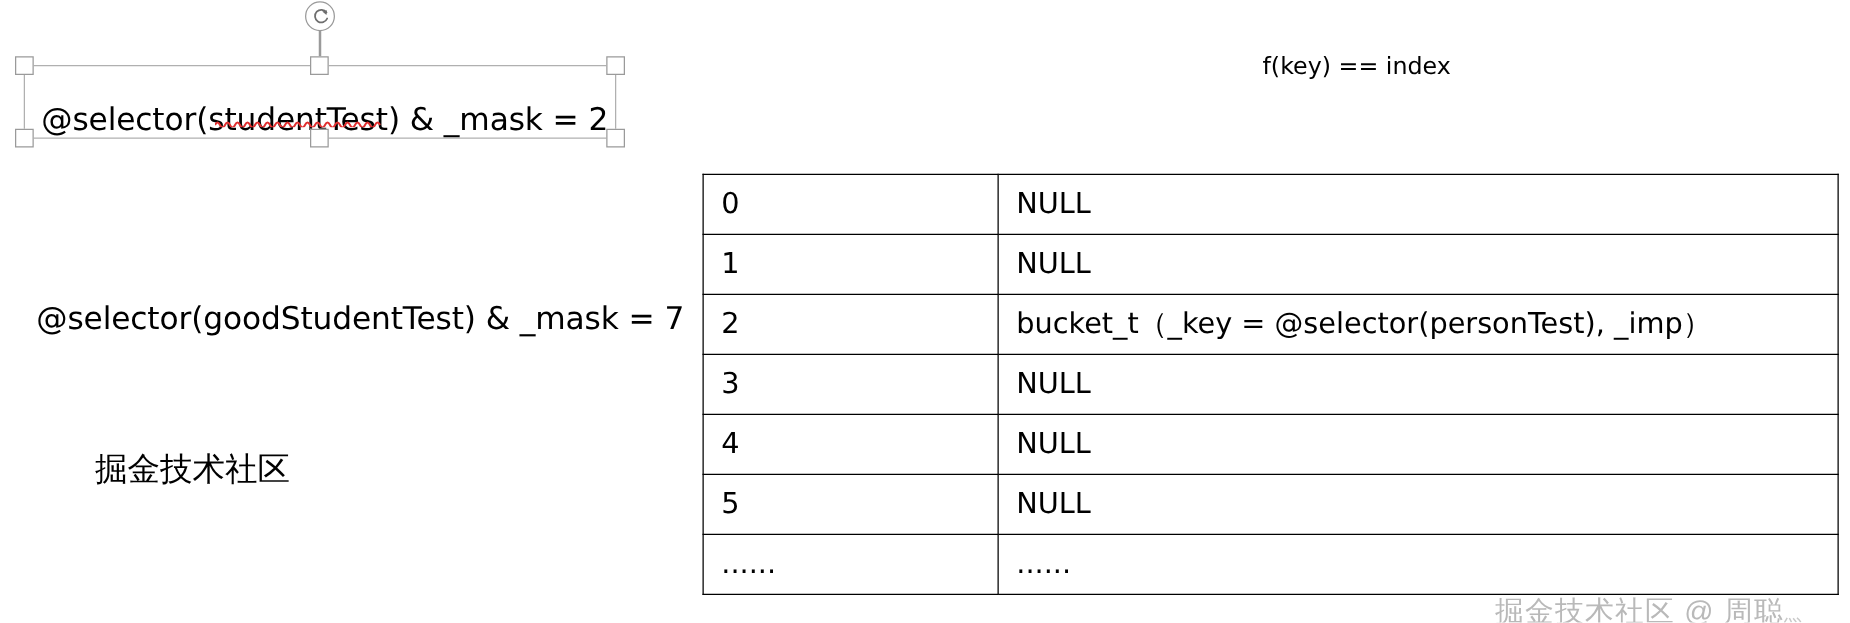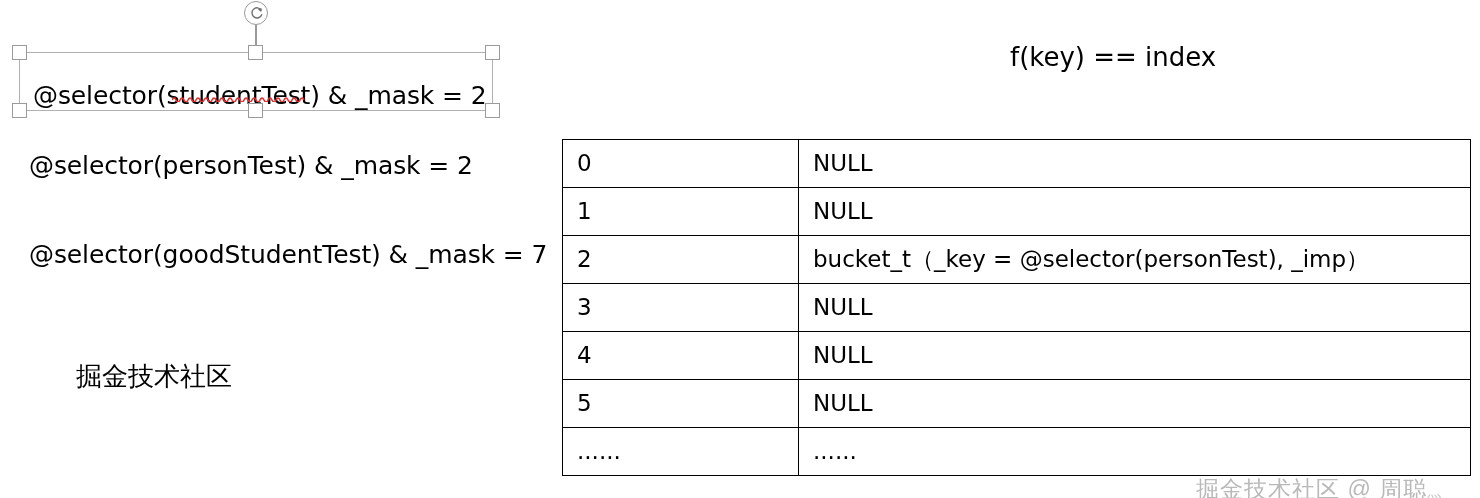--- a/index.html
+++ b/index.html
@@ -111,21 +111,21 @@
     white-space: nowrap;
   }
 
   
 
   .formula-caption {
     position: absolute;
     left: 1010px;
     top: 44px;
     font-family: "DejaVu Sans", "Liberation Sans", sans-serif;
-    font-size: 26px;
+    font-size: 19px;
     line-height: 1;
     white-space: nowrap;
     color: #000000;
   }
 
   .hash-table {
     position: absolute;
     left: 562px;
     top: 139px;
     width: 878px;
@@ -188,21 +188,20 @@
       </svg>
     </div>
     <div class="sel-handle tl"></div>
     <div class="sel-handle tc"></div>
     <div class="sel-handle tr"></div>
     <div class="sel-handle bl"></div>
     <div class="sel-handle bc"></div>
     <div class="sel-handle br"></div>
   </div>
 
-  <div class="code-line line-2">@selector(personTest)  &amp; _mask = 2</div>
 
   <div class="code-line line-3">@selector(goodStudentTest)  &amp; _mask = 7</div>
 
   <div class="cn-note">掘金技术社区</div>
 
   <div class="formula-caption">f(key) == index</div>
 
   <table class="hash-table">
     <tbody>
       <tr>

